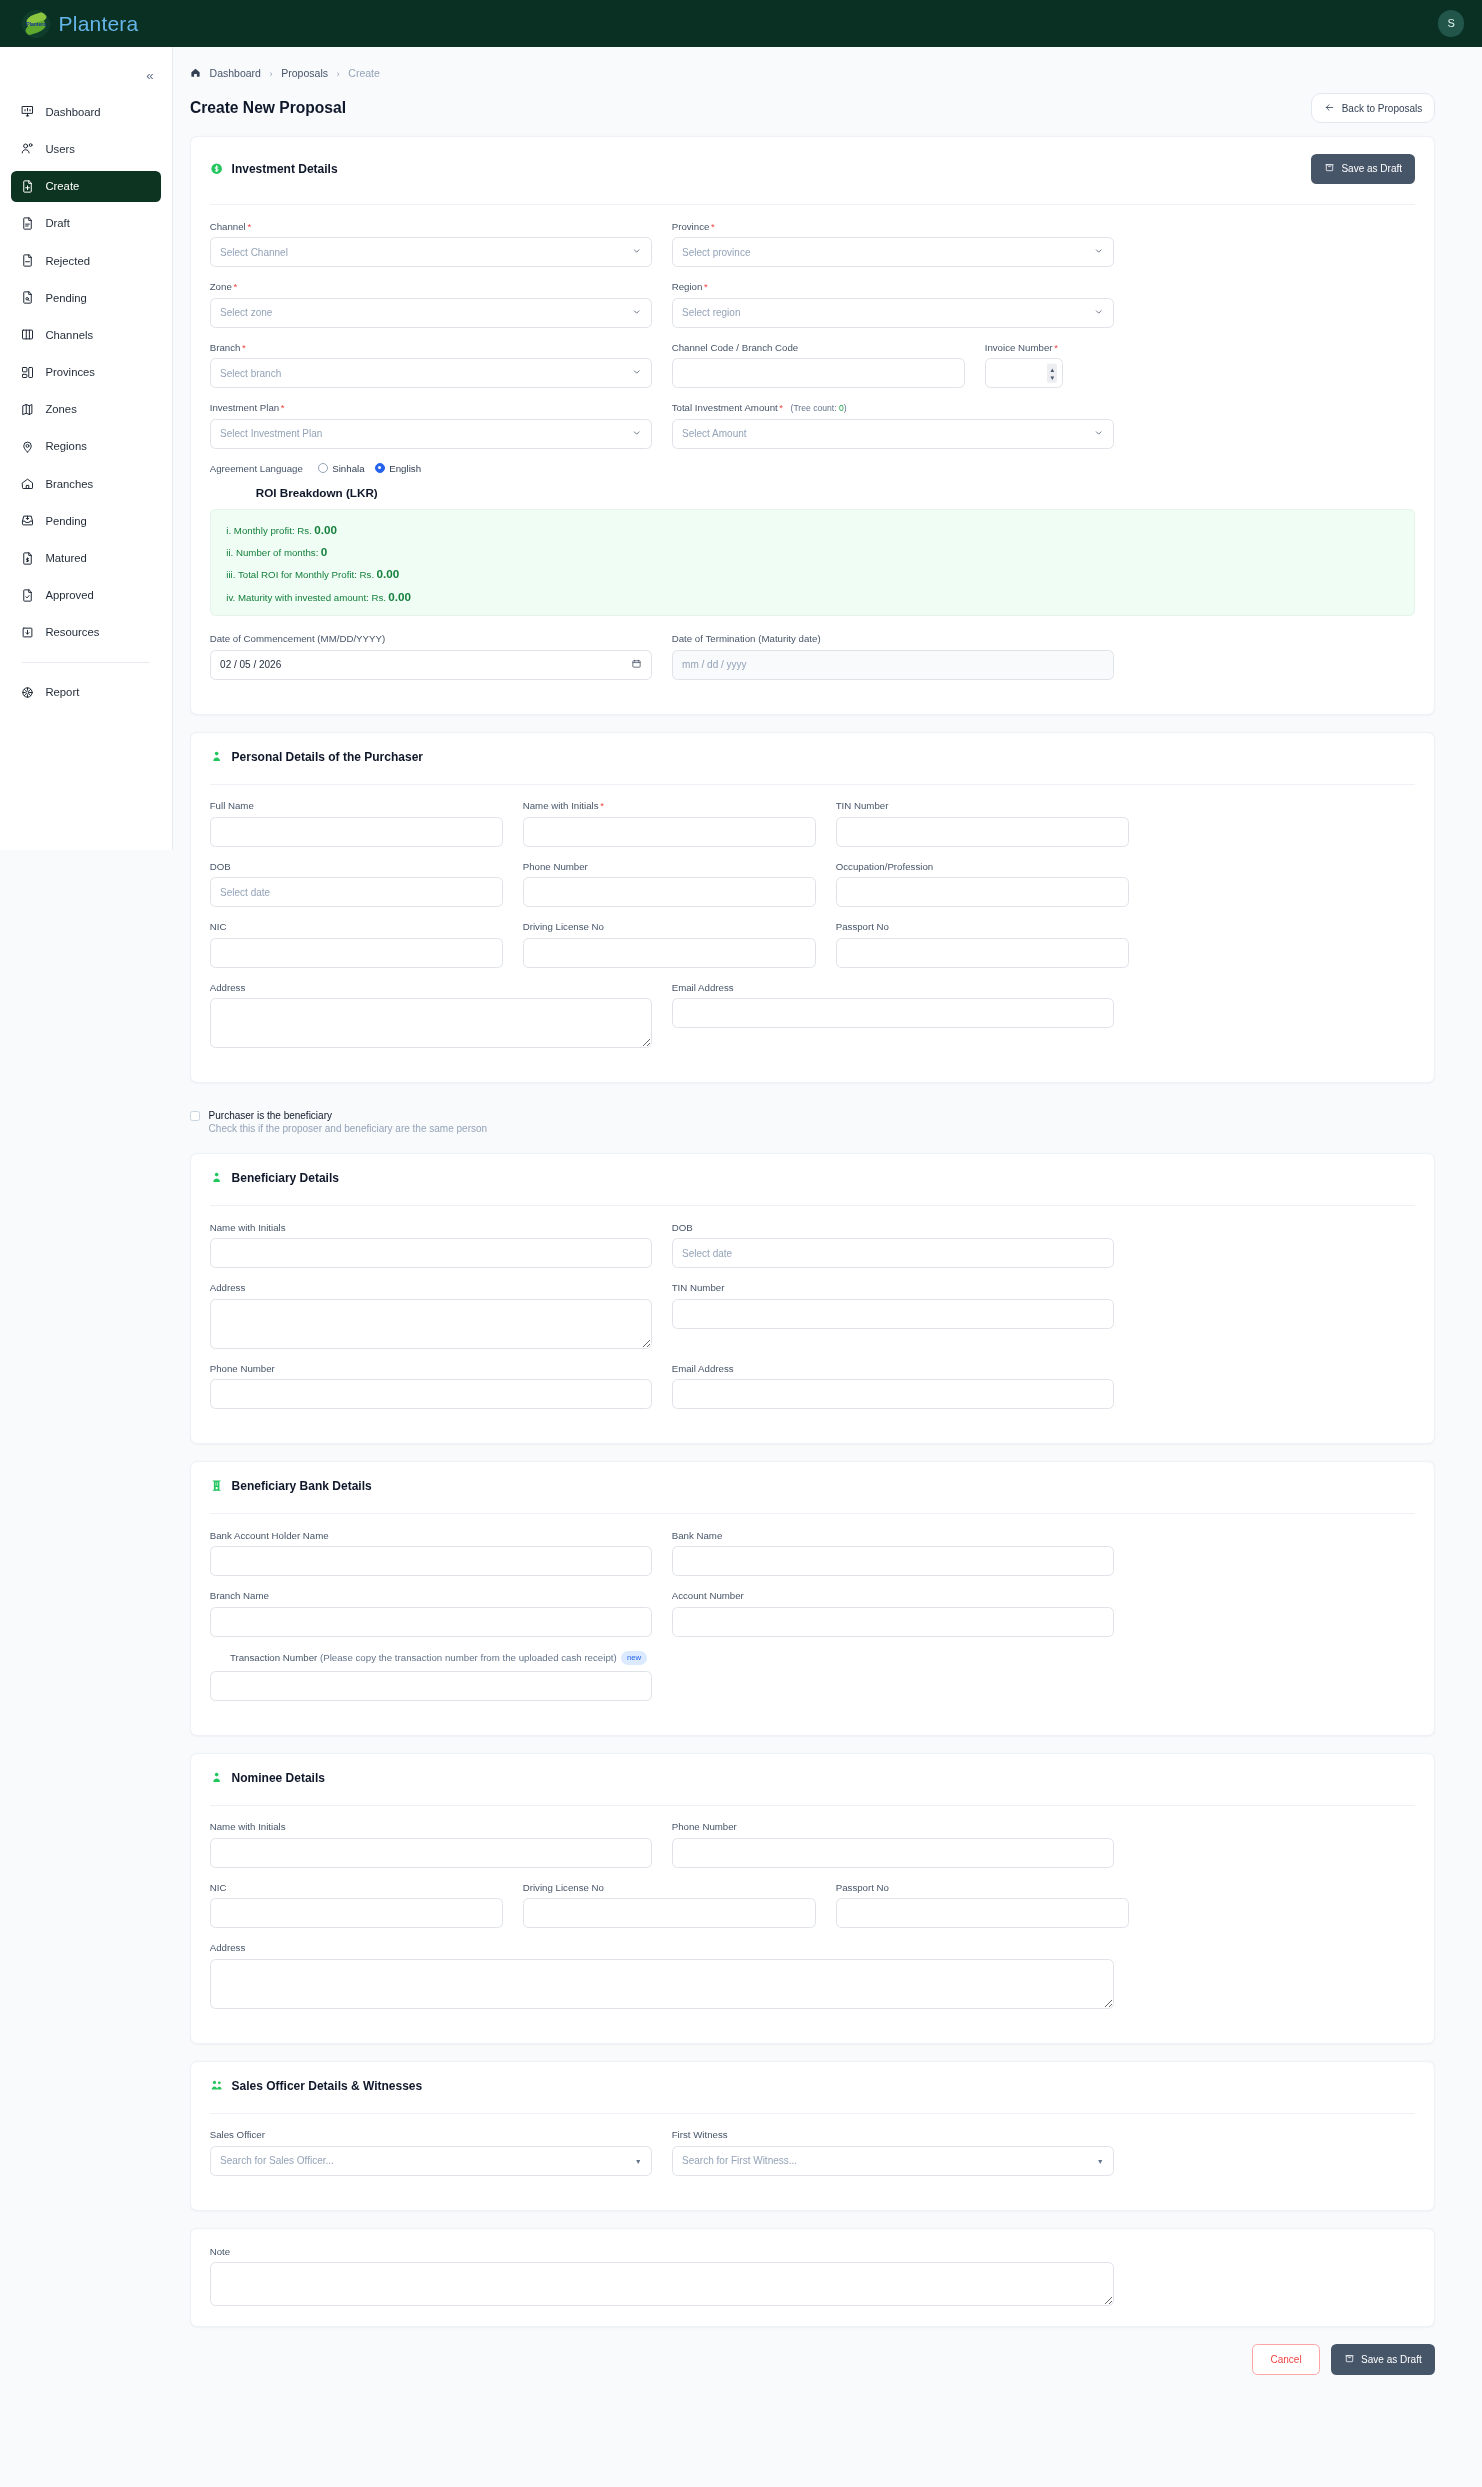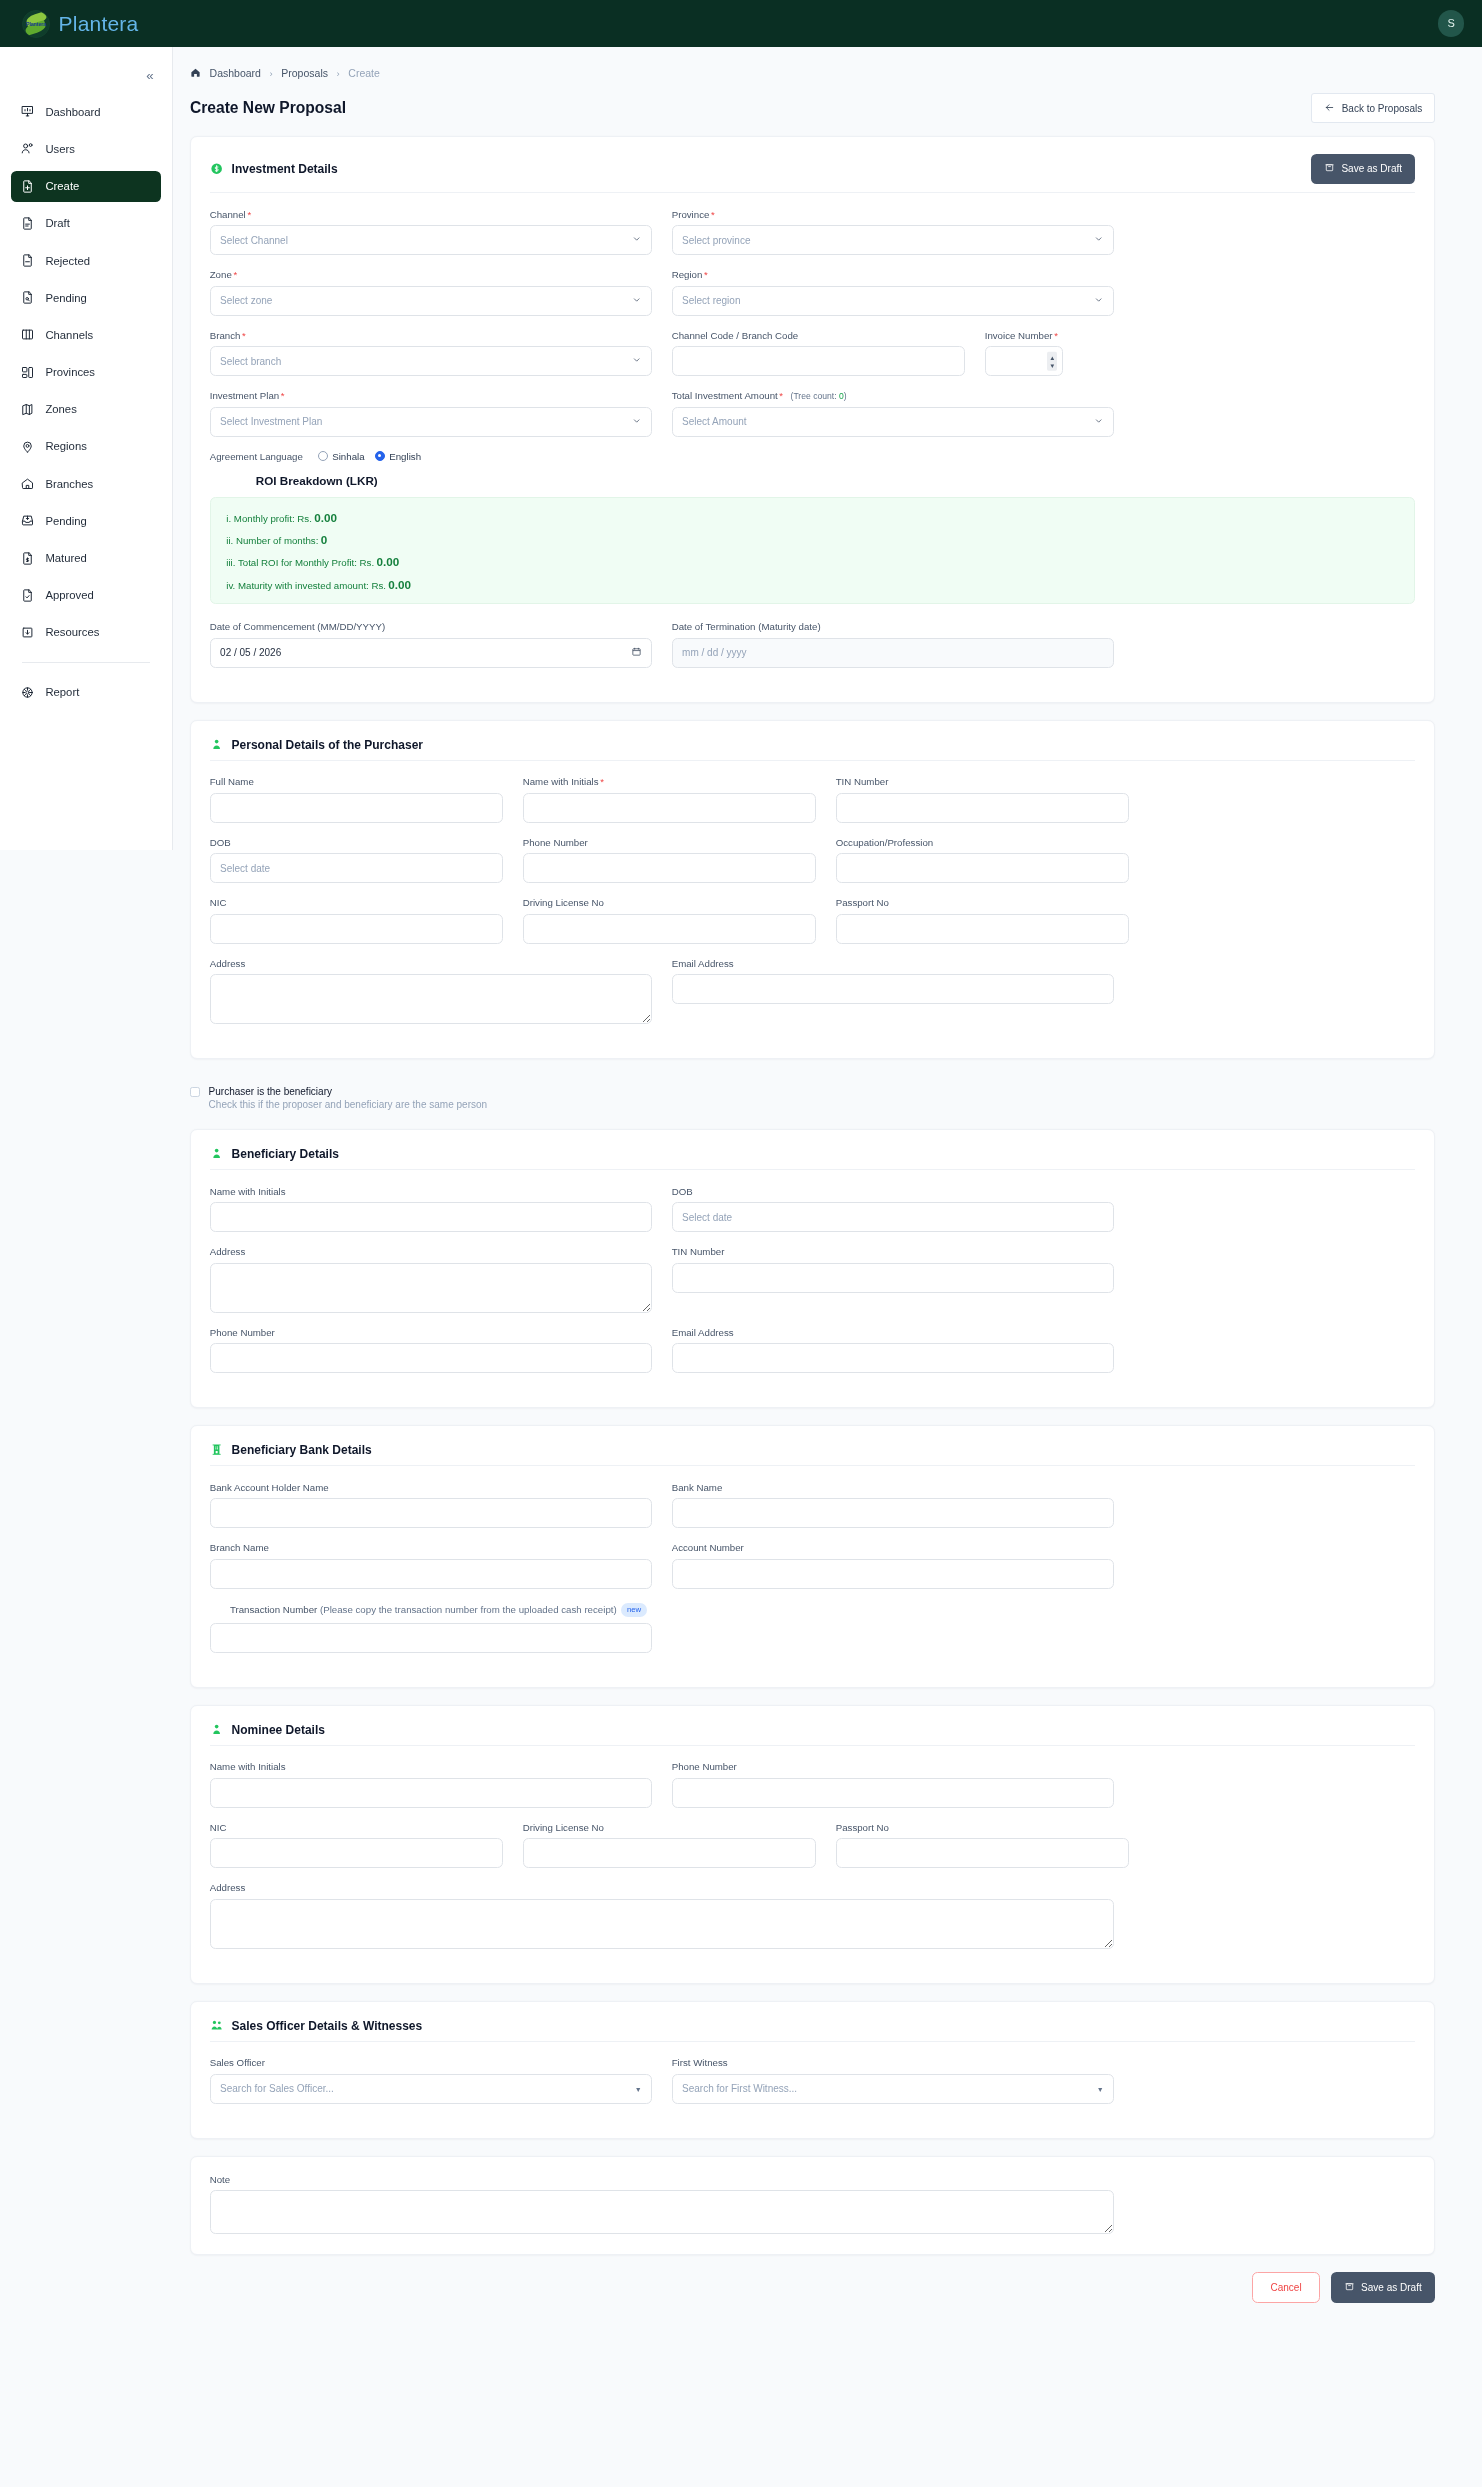--- a/index.html
+++ b/index.html
@@ -90,38 +90,38 @@
   .bc-sep { color: #94a3b8; font-size: 9.4px; }
   .bc-current { color: #94a3b8; }
 
   .page-head {
     display: flex; align-items: center; justify-content: space-between;
     padding: 13.3px 48px 12.5px 17px;
   }
   .page-title { font-size: 15.6px; font-weight: bold; color: #0f172a; }
   .btn-back {
     display: flex; align-items: center; gap: 7px;
-    background: #ffffff; border: 0.8px solid #e2e8f0; border-radius: 3px;
+    background: #ffffff; border: 0.8px solid #e2e8f0; border-radius: 10px;
     padding: 7.8px 11.7px; font-size: 10px; color: #334155; cursor: pointer;
   }
   .btn-back svg { width: 11px; height: 11px; stroke: #334155; stroke-width:1.8; fill:none;
                   stroke-linecap: round; stroke-linejoin: round;}
 
   
   .card {
     background: #ffffff;
     border: 0.8px solid #eef1f5;
     border-radius: 7px;
     margin: 0 48px 17px 17px;
     padding: 17px 18.7px 20px 18.7px;
     box-shadow: 0 0.8px 1.6px rgba(15,23,42,.04);
   }
   .card-head {
     display: flex; align-items: center; justify-content: space-between;
-    padding-bottom: 8px;
+    padding-bottom: 20px;
     border-bottom: 0.8px solid #eef1f5;
     margin-bottom: 15.6px;
   }
   .card-title { display:flex; align-items:center; gap: 8.6px; font-size: 12px; font-weight: bold; color:#0f172a; }
   .sec-ico { width: 13.3px; height: 13.3px; display:flex; align-items:center; justify-content:center; }
   .sec-ico svg { width: 13.3px; height: 13.3px; }
   .btn-draft-dark {
     display:flex; align-items:center; gap: 6.2px;
     background: #475569; color: #ffffff; border: none; border-radius: 5.5px;
     padding: 8.6px 13.3px; font-size: 10px; cursor: pointer;

